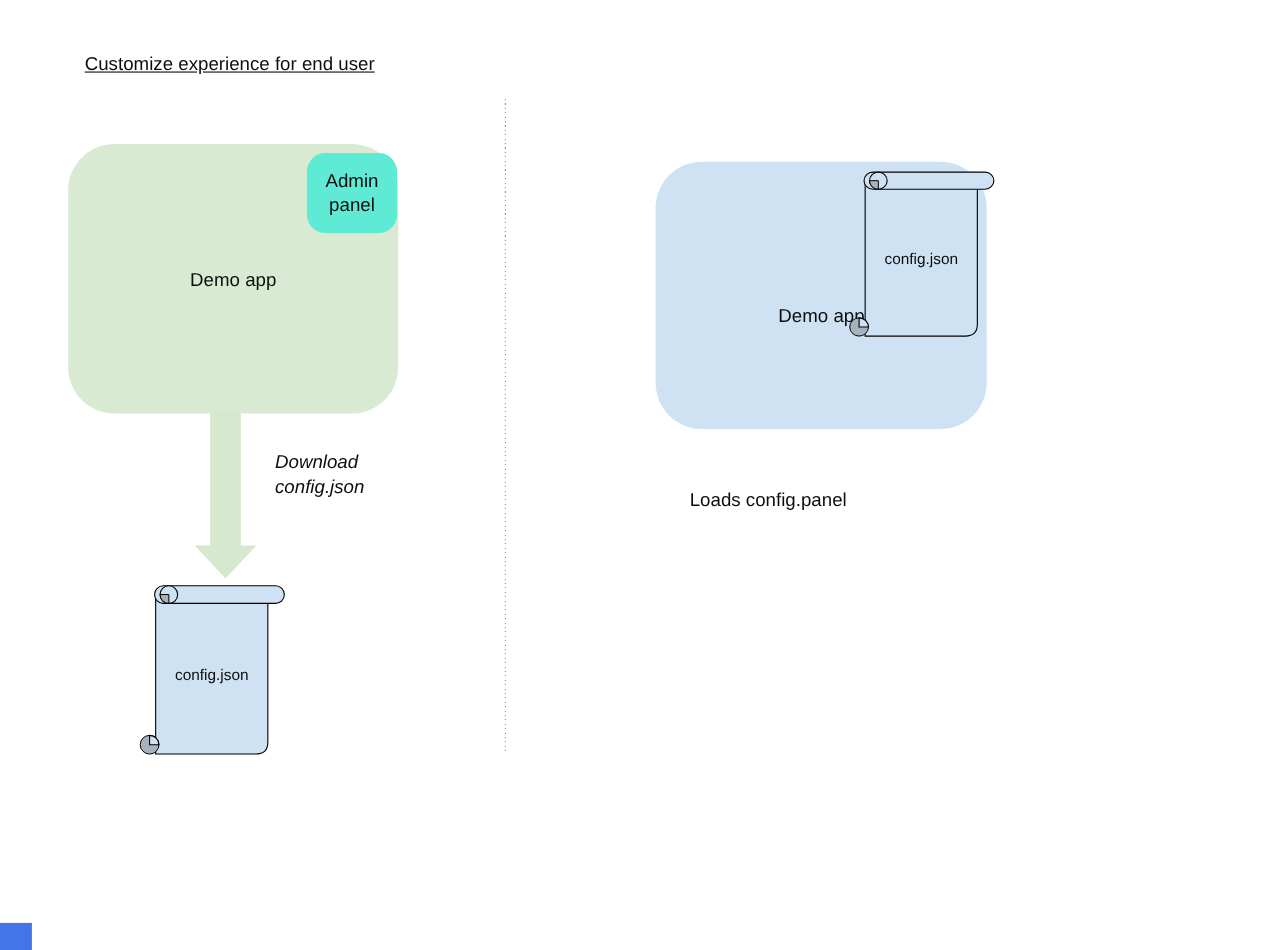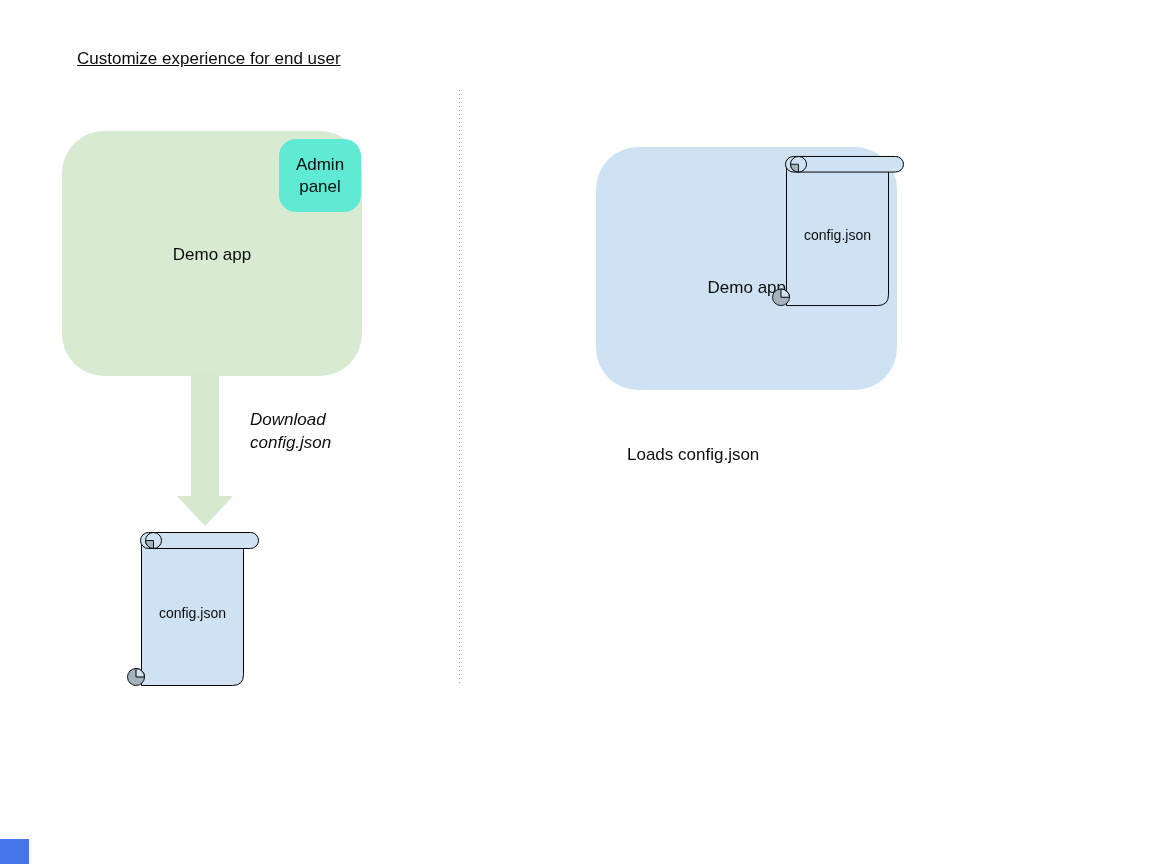--- a/index.html
+++ b/index.html
@@ -164,17 +164,17 @@
       <path class="scr-fill" d="M15.5,11 H117.5 V143.5 Q117.5,154.5 106.5,154.5 H15.5 Z"></path>
       <rect class="scr-fill" x="14.5" y="1.5" width="118" height="16" rx="8"></rect>
       <circle class="scr-fill" cx="27.5" cy="9.5" r="8"></circle>
       <path class="scr-shade" d="M27.5,9.5 L27.5,17.5 A8,8 0 0 1 19.5,9.5 Z"></path>
       <circle class="scr-shade" cx="10" cy="146" r="8.5"></circle>
       <path class="scr-fill" d="M10,137.5 A8.5,8.5 0 0 1 18.5,146 L10,146 Z"></path>
     </svg>
     <div class="scroll-label">config.json</div>
   </div>
 
-  <div class="abs right-caption">Loads config.json</div>
+  <div class="abs right-caption">Loads config.panel</div>
 
   <div class="abs corner-marker"></div>
 
 </div>
 
 </body></html>

